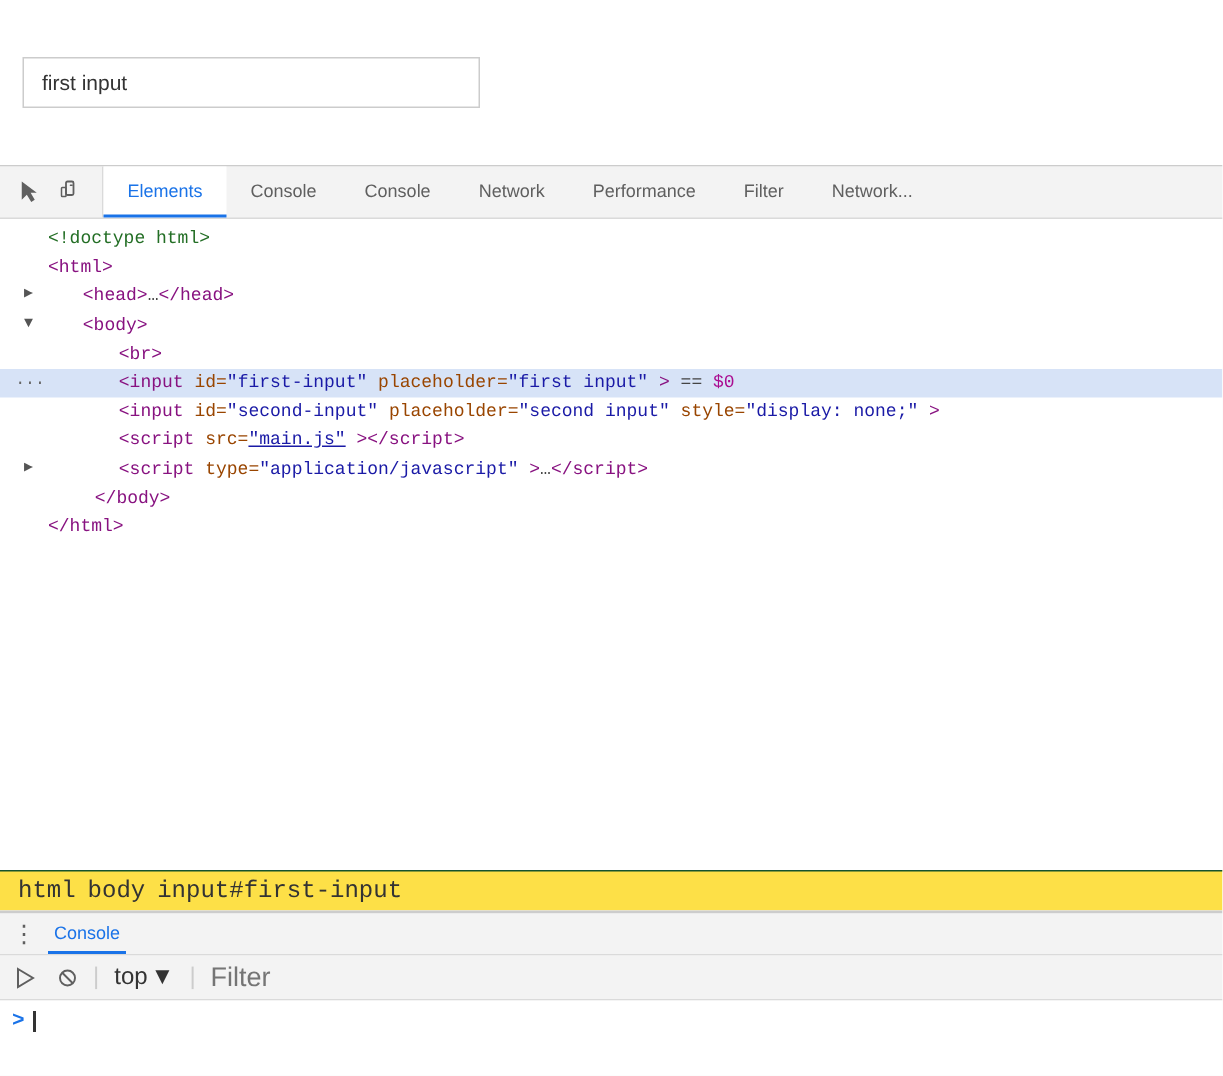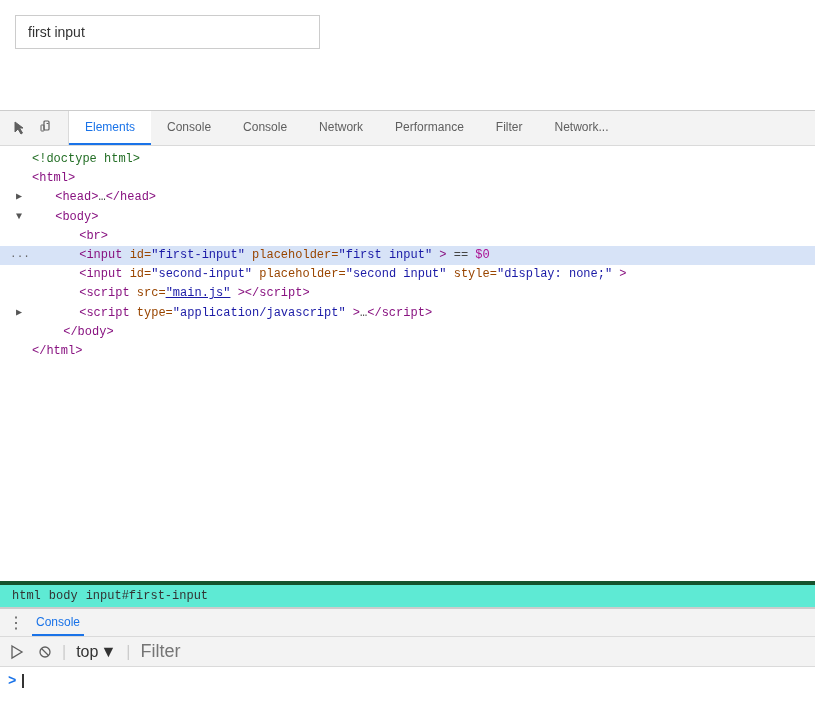--- a/index.html
+++ b/index.html
@@ -10,21 +10,21 @@
       height: 717px;
       overflow: hidden;
     }
 
     
     .page-area {
       background: #fff;
       padding: 15px;
       height: 110px;
       display: flex;
-      align-items: flex-start;
+      align-items: center;
     }
 
     .first-input-field {
       border: 1px solid #ccc;
       padding: 8px 12px;
       font-size: 14px;
       width: 305px;
       outline: none;
       color: #333;
     }
@@ -138,25 +138,25 @@
       cursor: pointer;
       margin-right: 2px;
       font-size: 10px;
     }
     .dollar { color: #AA0D91; }
     .link-text { color: #1a1aa6; text-decoration: underline; cursor: pointer; }
     .indent { display: inline-block; }
 
     
     .breadcrumb-bar {
-      background: #5eead4;
-      border-top: 4px solid #14532d;
+      background: #fde047;
+      border-top: 1px solid #14532d;
       padding: 4px 8px;
       font-family: 'Consolas', 'Courier New', monospace;
-      font-size: 12px;
+      font-size: 16px;
       color: #333;
       display: flex;
       gap: 0;
     }
 
     .breadcrumb-item {
       color: #333;
       cursor: pointer;
       padding: 0 4px;
     }

